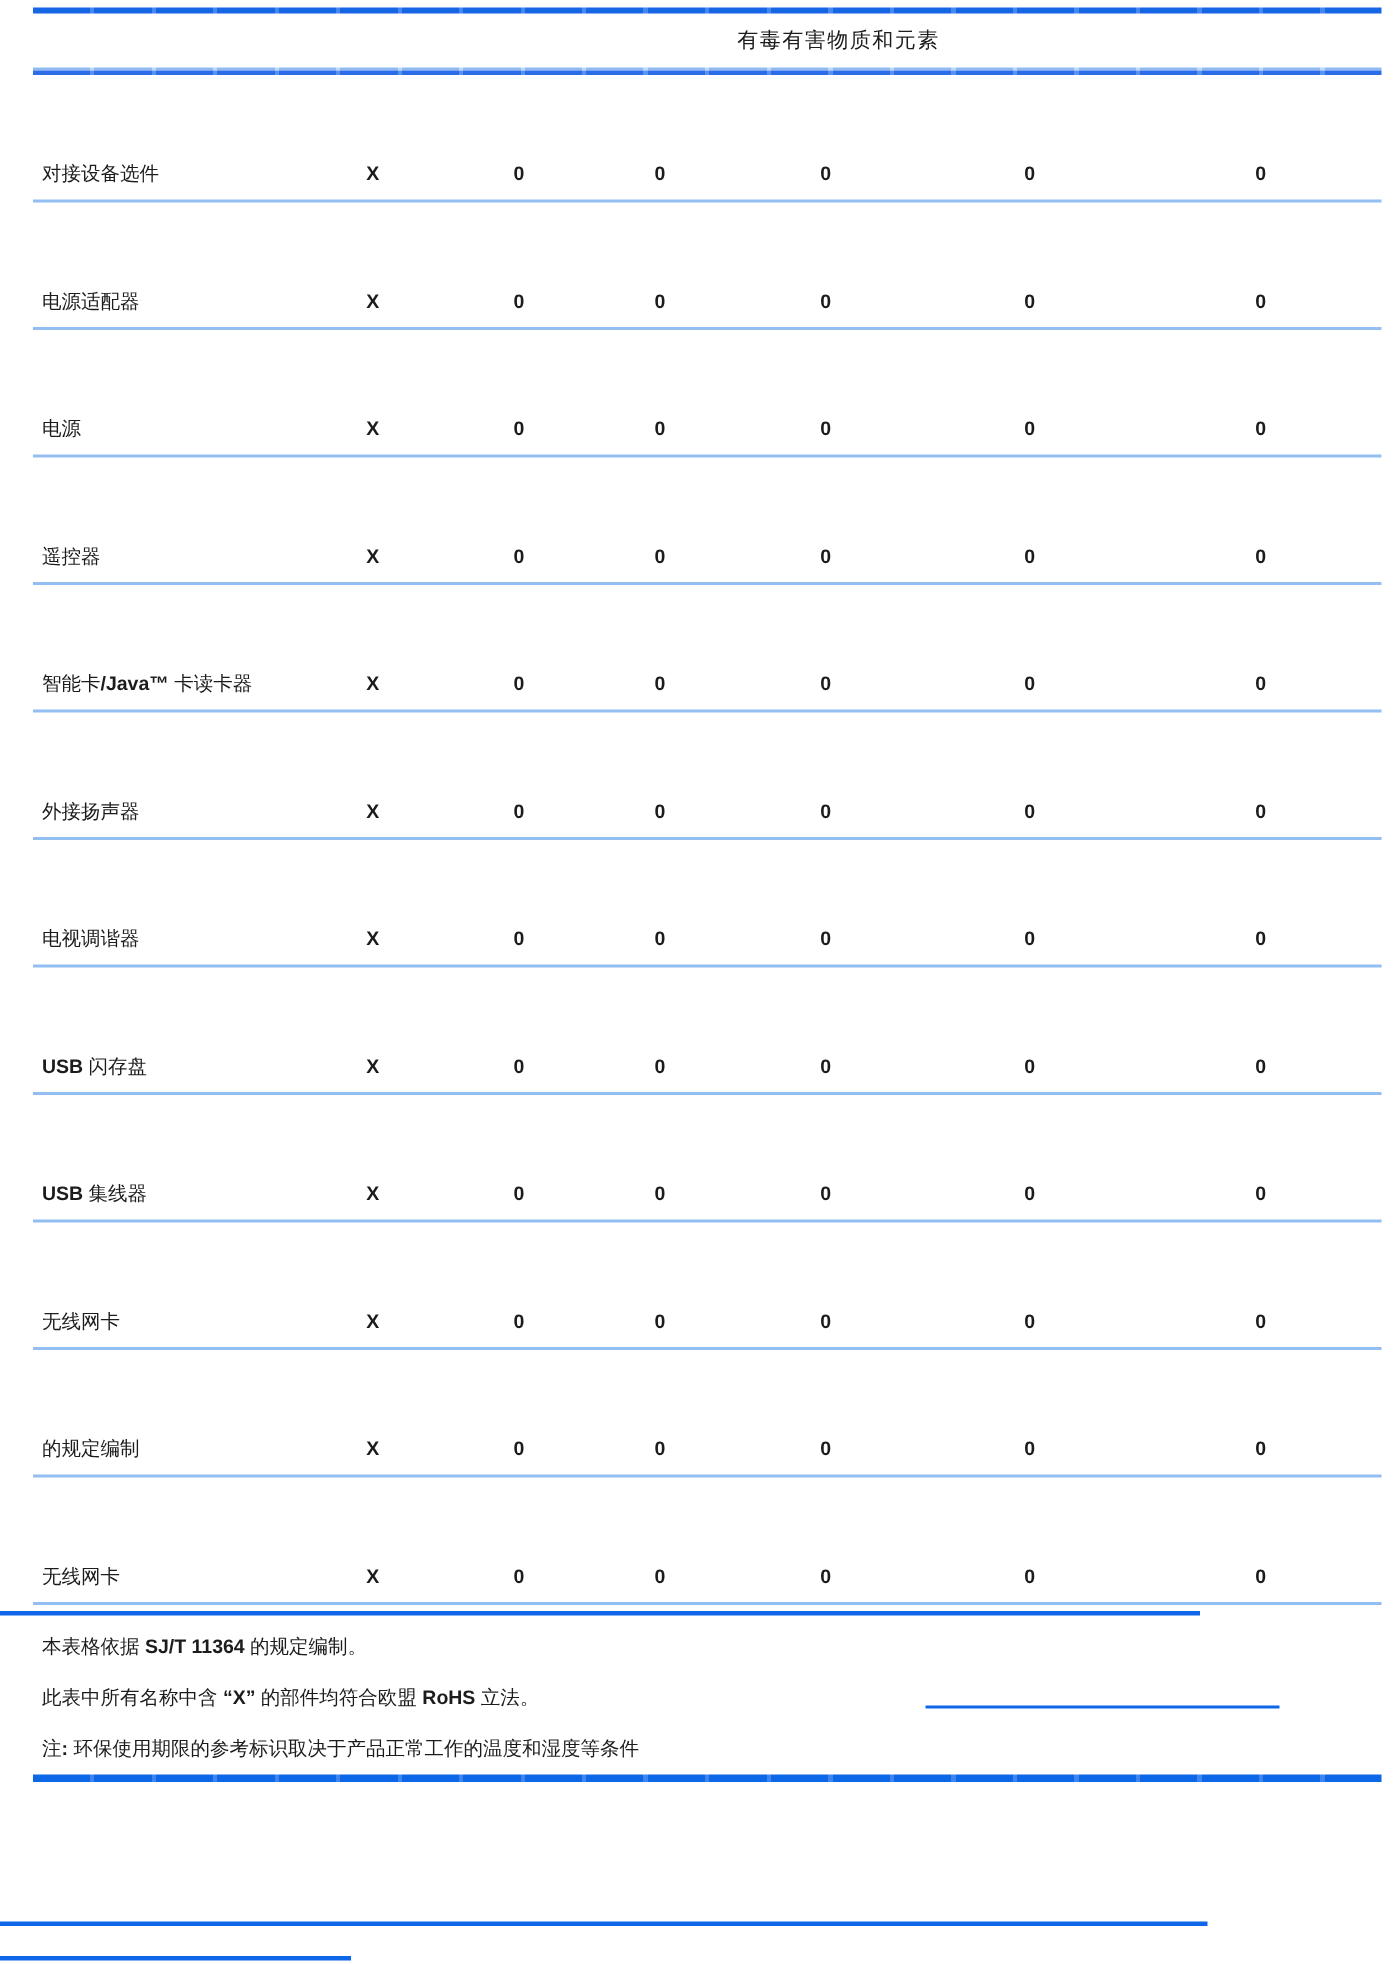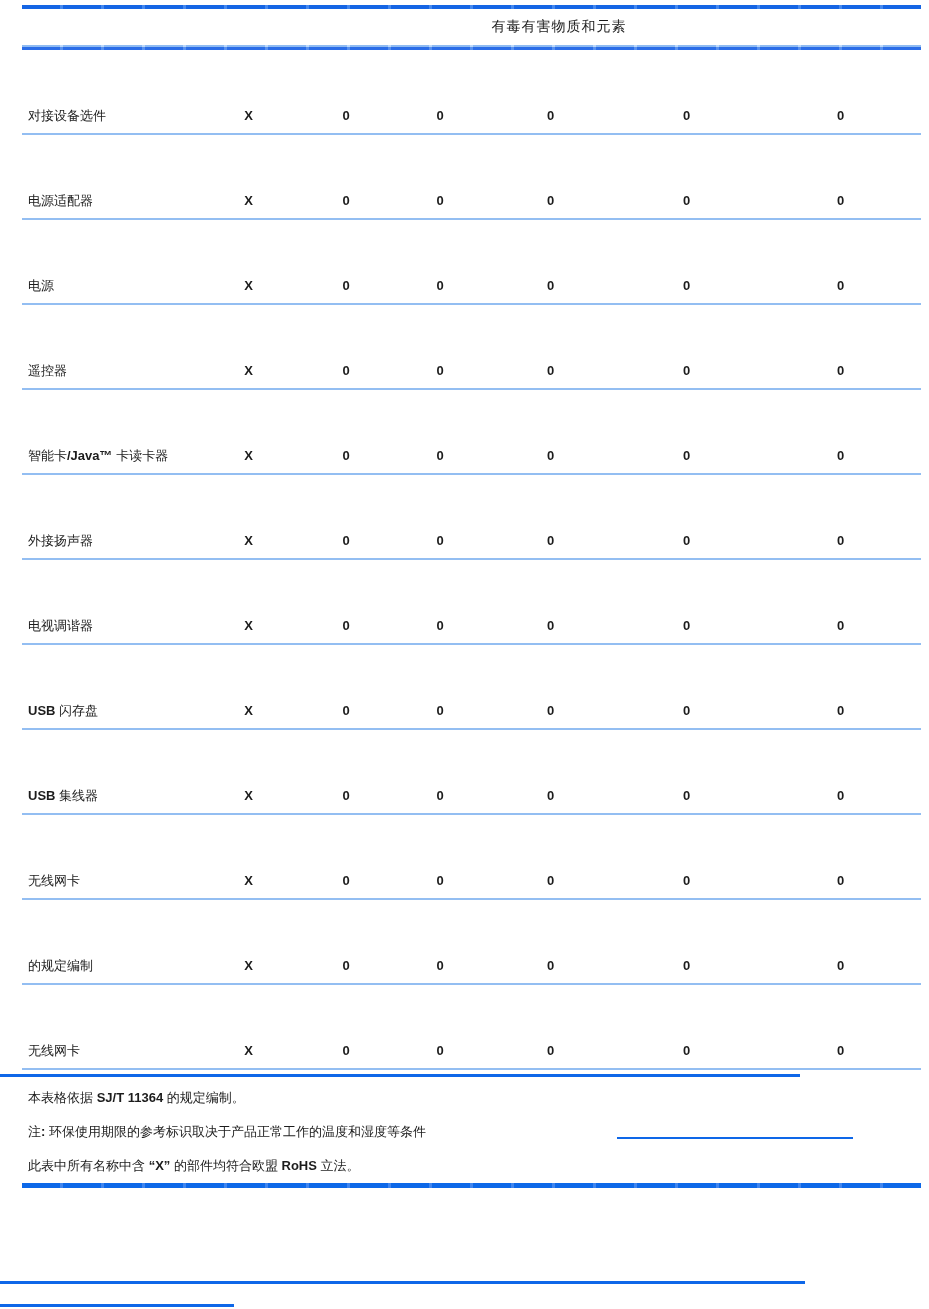--- a/index.html
+++ b/index.html
@@ -144,22 +144,22 @@
         <div class="t-cell val"><b>X</b></div>
         <div class="t-cell val"><b>0</b></div>
         <div class="t-cell val"><b>0</b></div>
         <div class="t-cell val"><b>0</b></div>
         <div class="t-cell val"><b>0</b></div>
         <div class="t-cell val"><b>0</b></div>
       </div>
     </div>
   <div id="footnotes">
       <div class="footnote">本表格依据 <b>SJ/T 11364</b> 的规定编制。</div>
+      <div class="footnote">此表中所有名称中含 <b>“X”</b> 的部件均符合欧盟 <b>RoHS</b> 立法。</div>
       <div class="footnote">注<b>:</b> 环保使用期限的参考标识取决于产品正常工作的温度和湿度等条件</div>
-      <div class="footnote">此表中所有名称中含 <b>“X”</b> 的部件均符合欧盟 <b>RoHS</b> 立法。</div>
     </div>
   <div class="rule bottom"></div>
 </div>
 
 <div class="hline" id="line-a"></div>
 <div class="hline" id="line-b"></div>
 <div class="hline" id="line-c"></div>
 <div class="hline" id="line-d"></div>
 
 </body></html>

